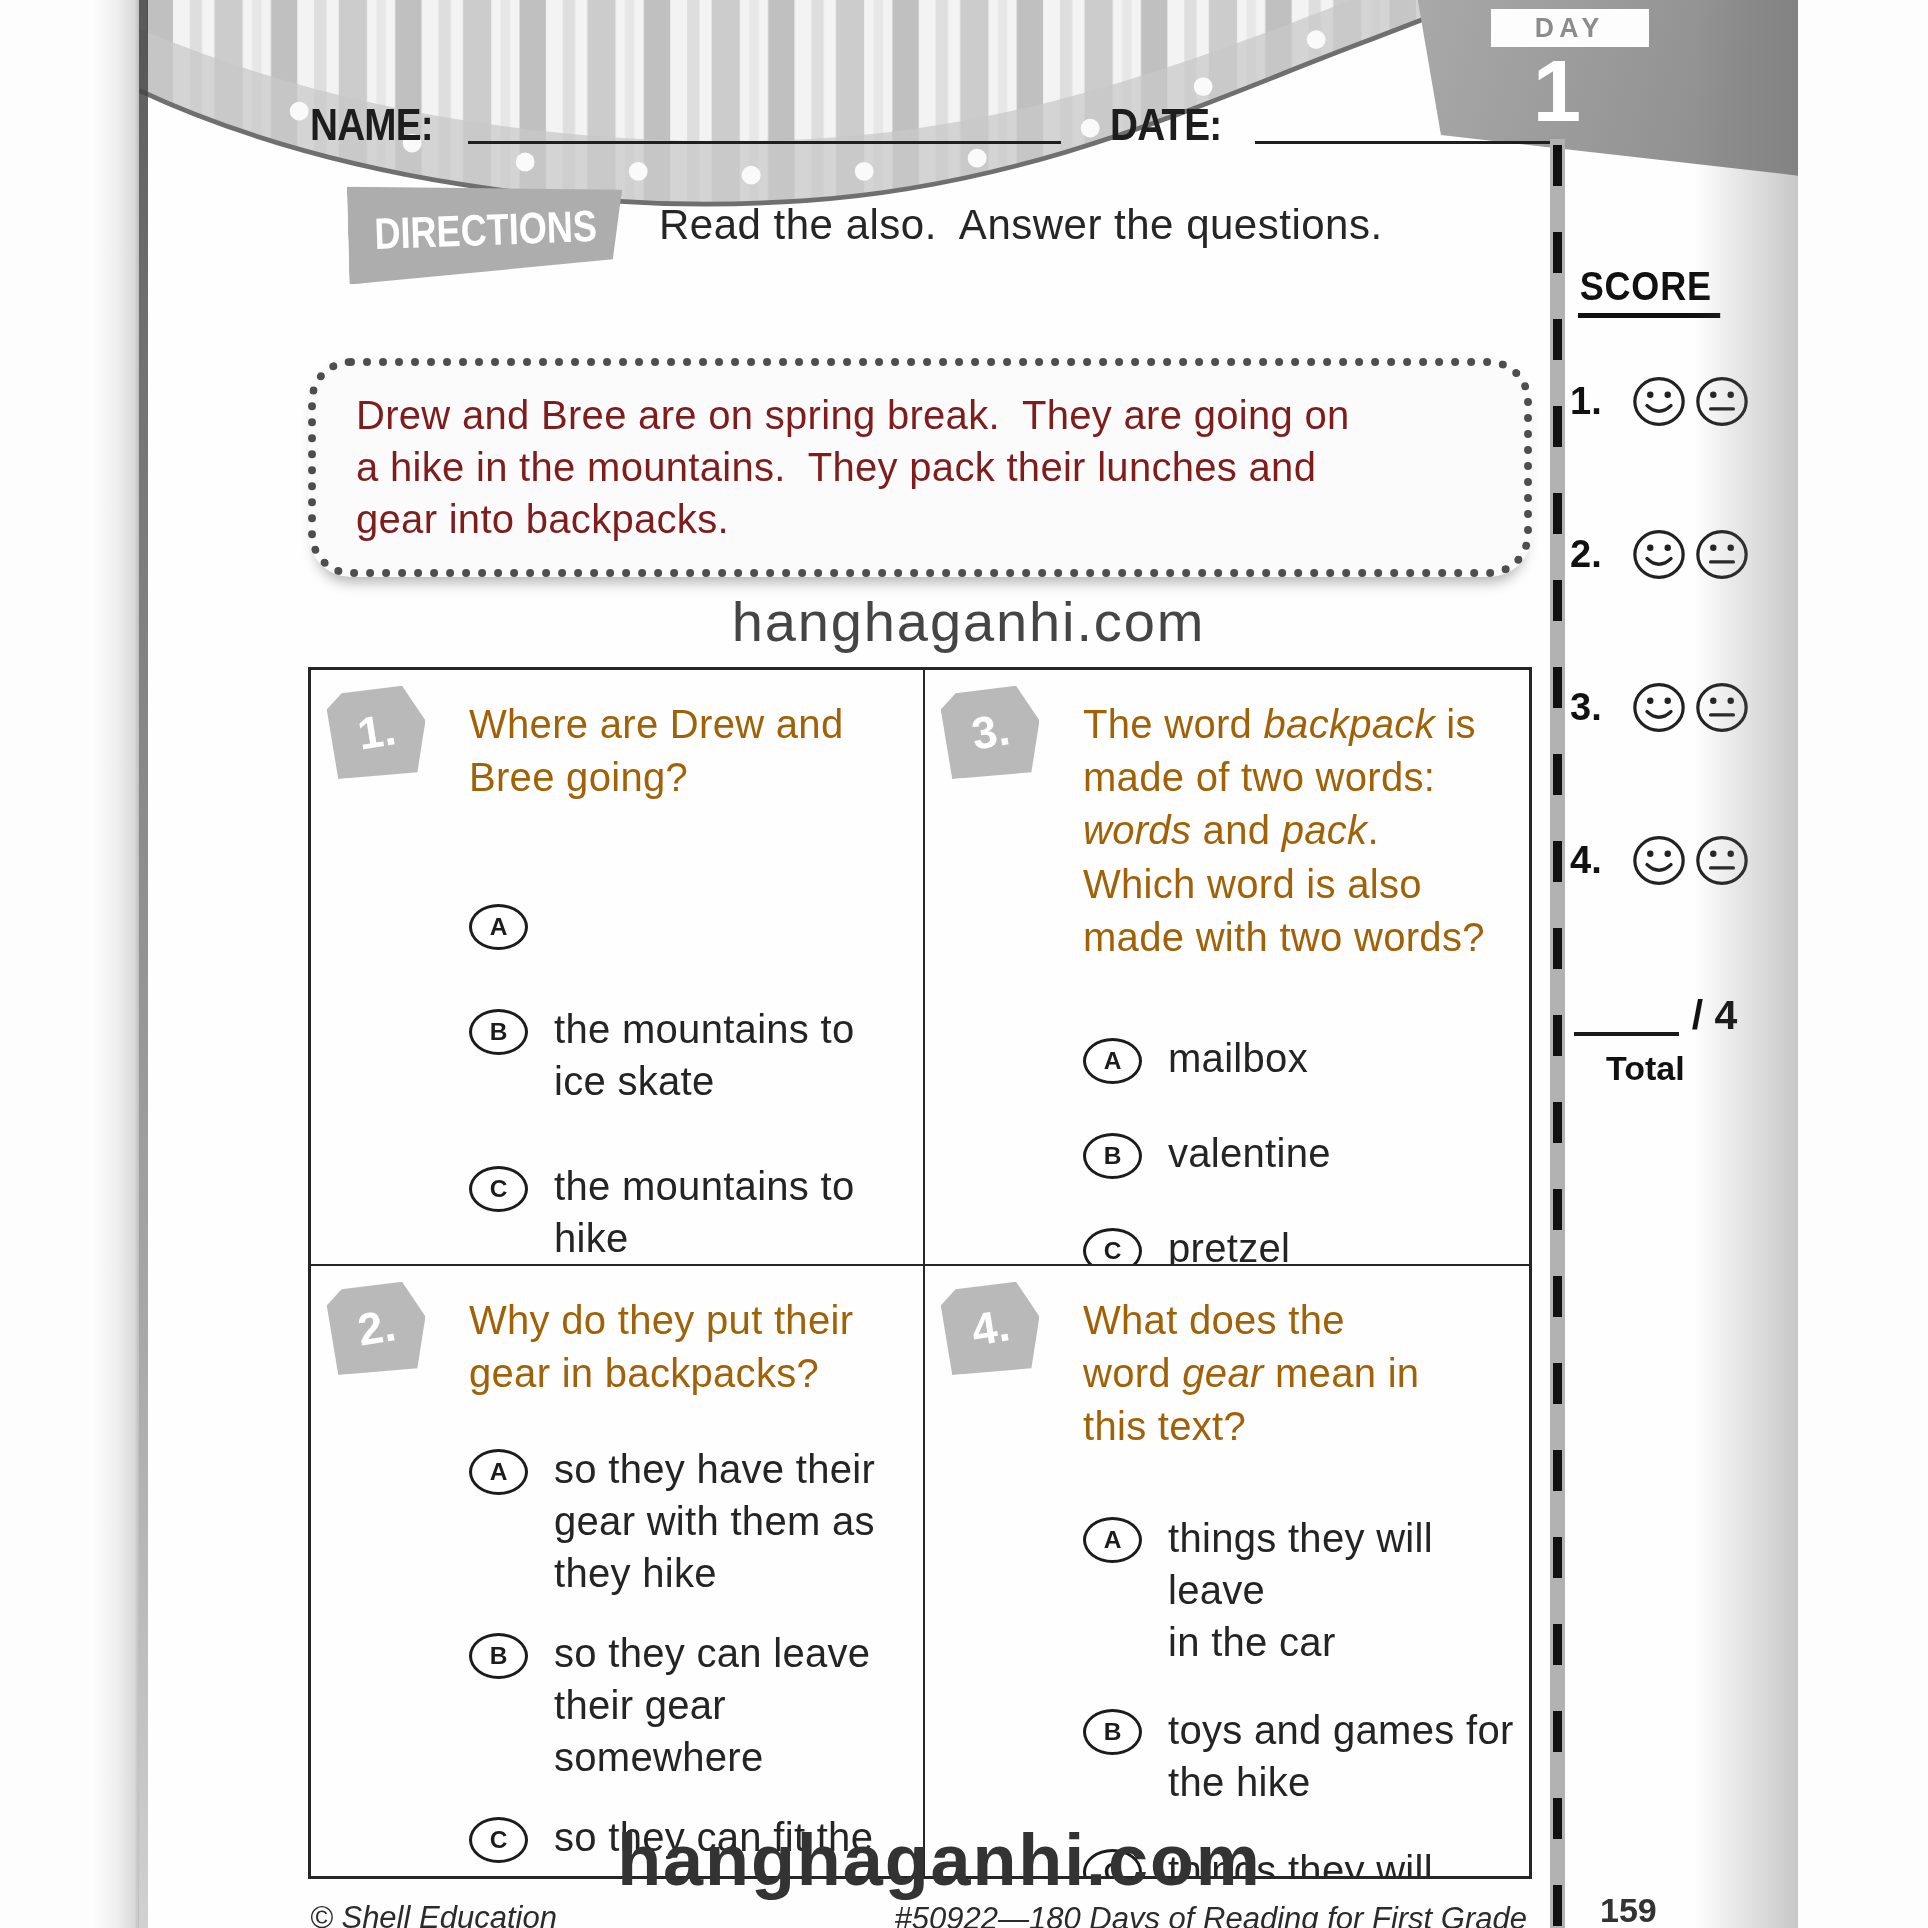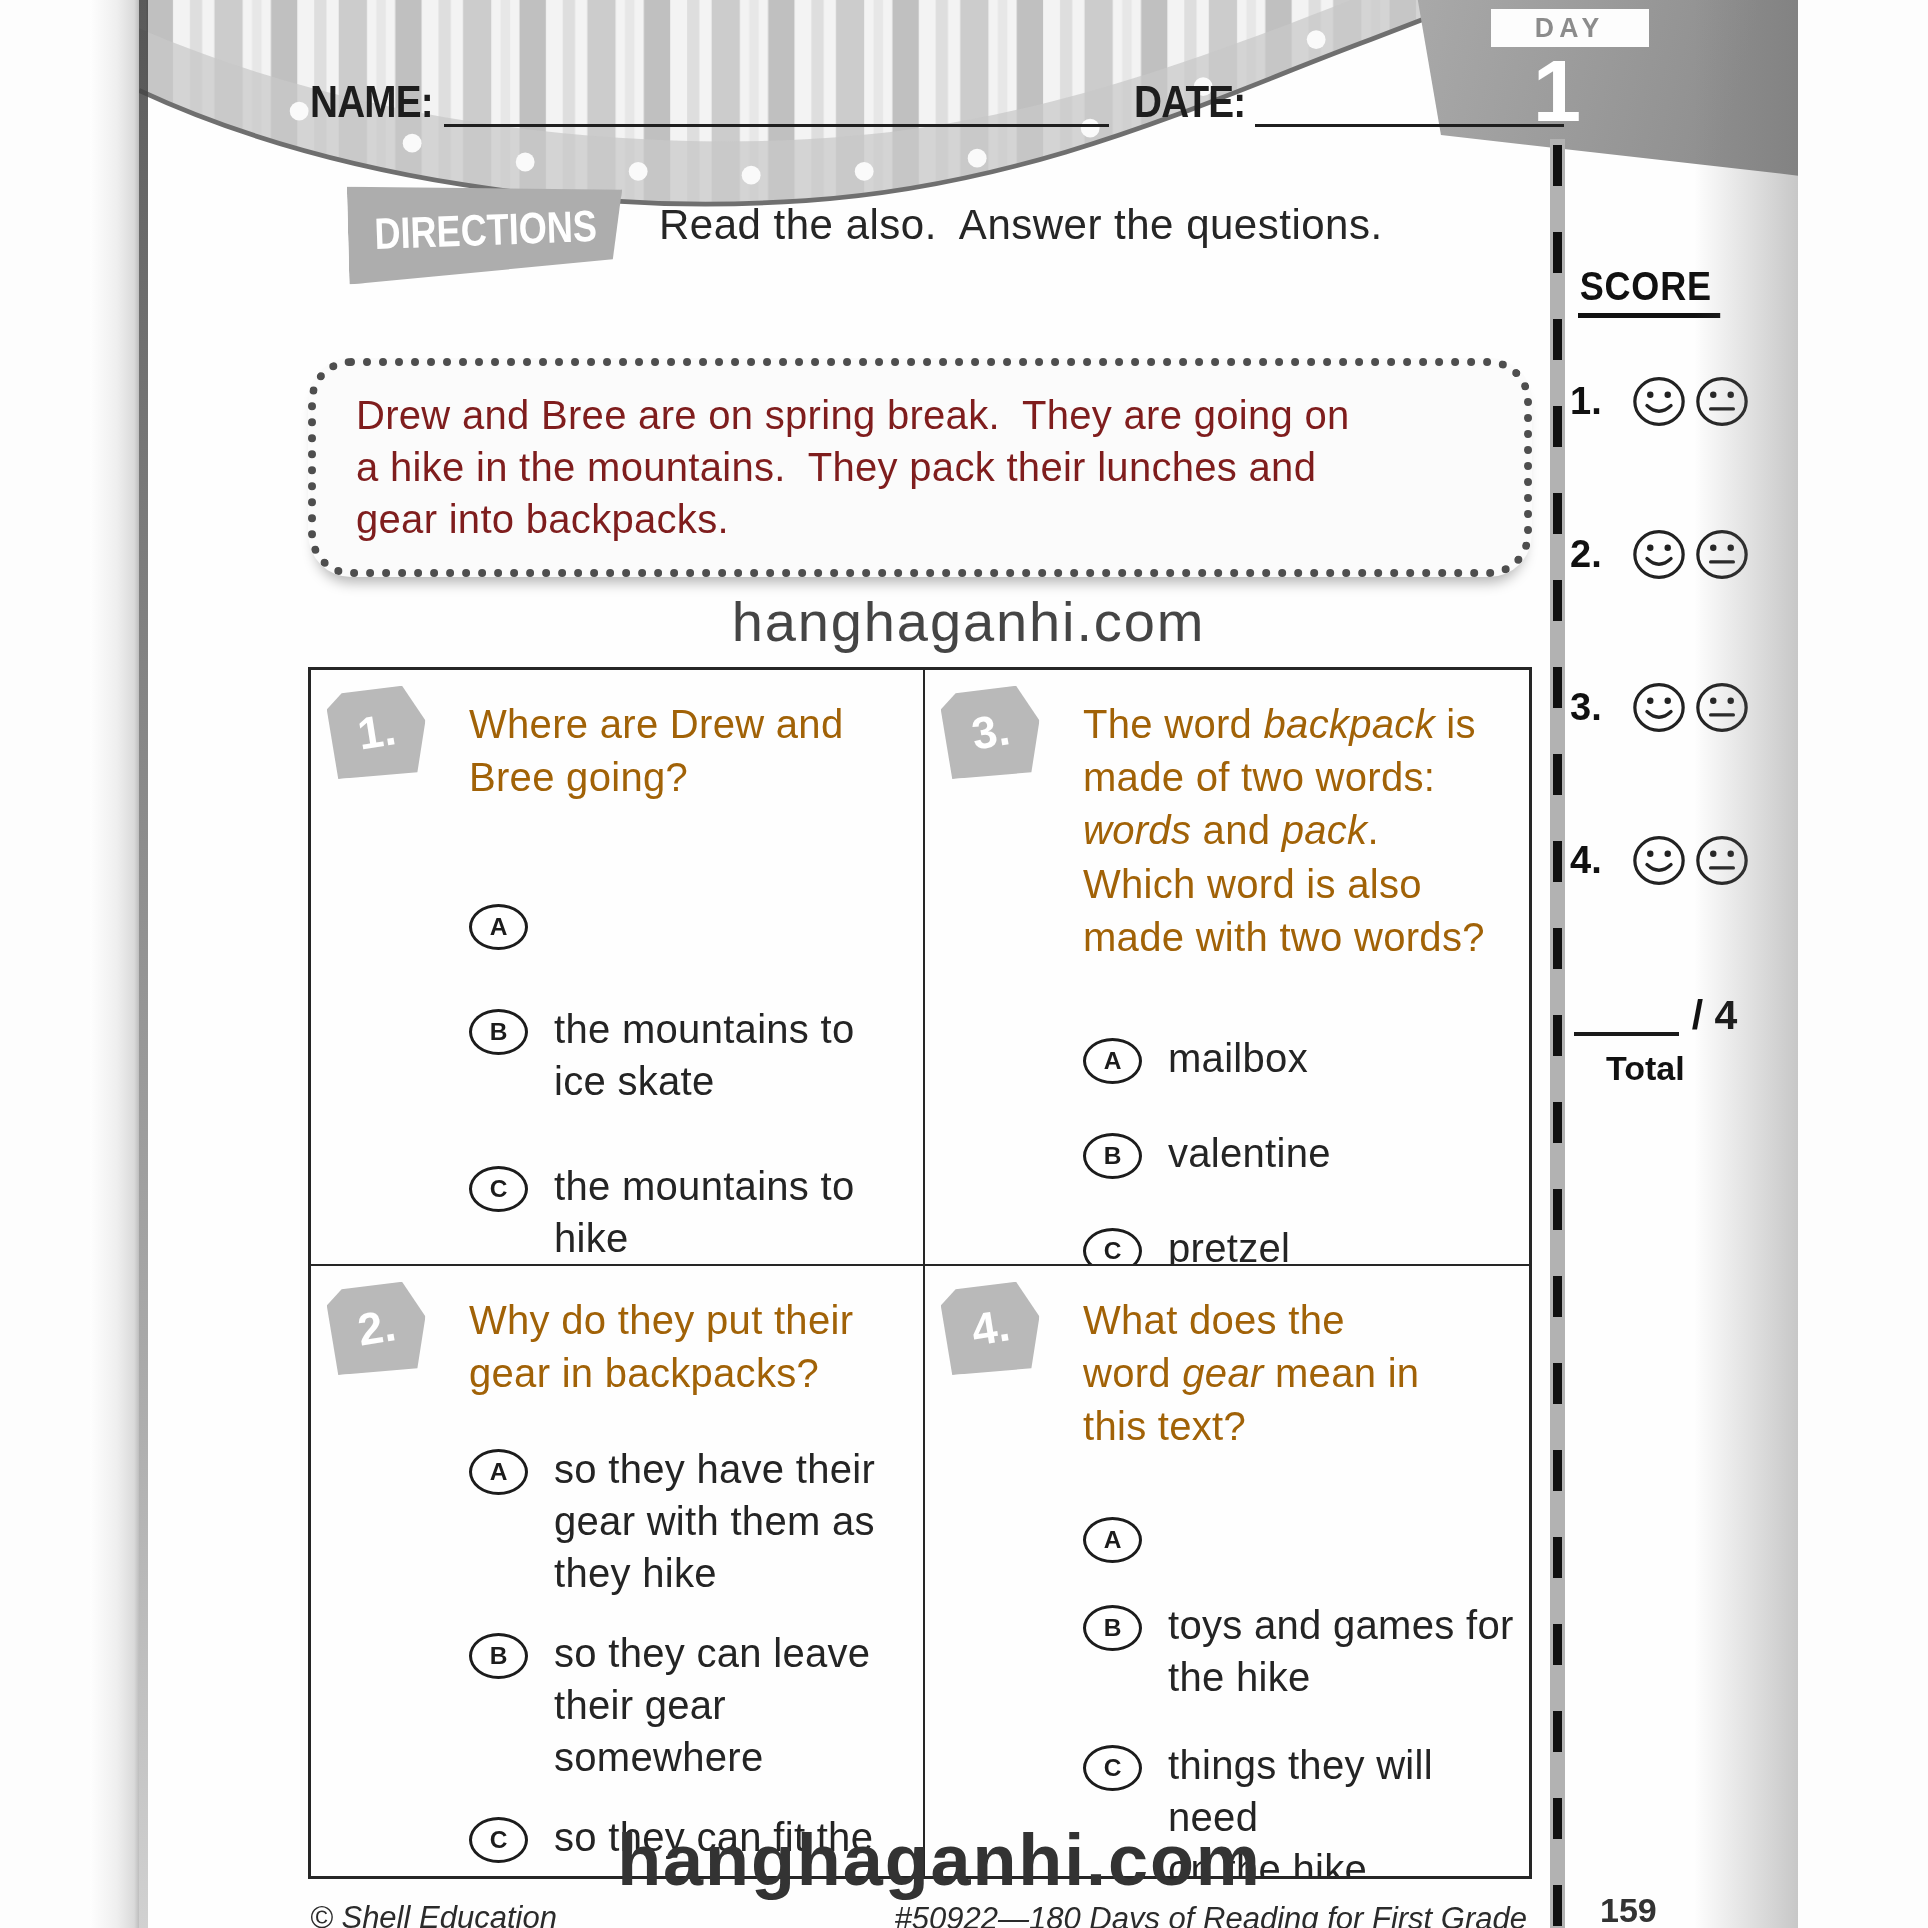--- a/index.html
+++ b/index.html
@@ -20,21 +20,21 @@
   .ribbon{position:absolute;left:1273px;top:0;width:386px;height:193px;z-index:3;
     background:linear-gradient(105deg,#a9a9a9,#8f8f8f 80%);
     clip-path:polygon(1.5% 0,100% 0,100% 91%,7.5% 70%);}
   .day-box{position:absolute;left:79px;top:8.5px;width:158px;height:38px;background:#fdfdfd;
     display:flex;align-items:center;justify-content:center;}
   .day-label{font-weight:700;font-size:28px;letter-spacing:5.6px;color:#8c8c8c;transform:scaleX(.95);}
   .day-number{position:absolute;left:66px;top:41px;width:158px;text-align:center;
     color:#ffffff;font-size:87px;font-weight:700;}
 
   
-  .name-row{position:absolute;left:171px;top:77px;width:1254px;display:flex;align-items:flex-end;z-index:4;}
+  .name-row{position:absolute;left:171px;top:100px;width:1254px;display:flex;z-index:4;gap:24px;}
   .hdr{font-weight:700;font-size:44px;letter-spacing:-0.9px;transform:scaleX(.88);transform-origin:left bottom;color:#1d1d1d;}
   .rule{border-bottom:3.8px solid #1f1f1f;height:41px;}
   .name-rule{flex:1 1 auto;margin-left:-5.6px;margin-right:24.5px;}
   .date-rule{width:309px;margin-left:-5.6px;}
 
   
   .dir-row{position:absolute;left:0;top:175px;width:1412px;z-index:4;}
   .dir-badge{position:absolute;left:209px;top:3.8px;width:275px;height:102px;background:#adadad;
     clip-path:polygon(0 4%,100% 14%,96% 82%,0 100%);display:flex;align-items:center;justify-content:center;
     transform:rotate(-1.5deg);box-shadow:3.8px 5.6px 7.5px rgba(0,0,0,.18);}
@@ -239,20 +239,22 @@
       <section class="cell" data-qcell="3">
         <div class="badge">
             <span>4.</span>
           </div>
         <p class="prompt"><span>What does the
 word </span><i>gear</i><span> mean in
 this text?</span></p>
         <div class="options">
             <div class="opt">
               <span class="bubble">A</span>
+              <span class="otext">things they will leave
+in the car</span>
             </div>
             <div class="opt">
               <span class="bubble">B</span>
               <span class="otext">toys and games for
 the hike</span>
             </div>
             <div class="opt">
               <span class="bubble">C</span>
               <span class="otext">things they will need
 on the hike</span>

